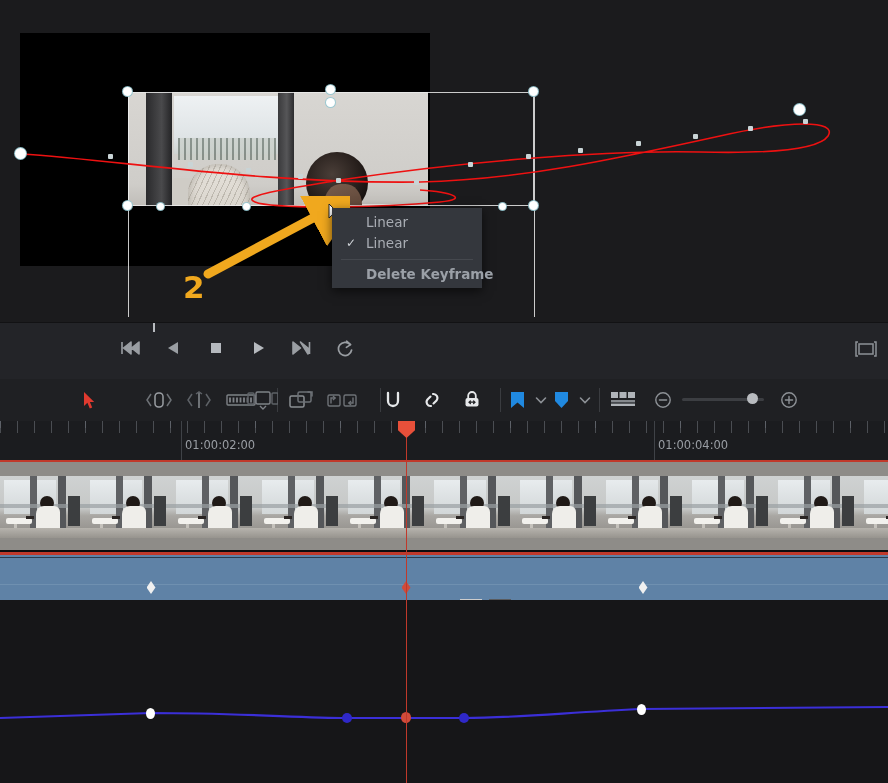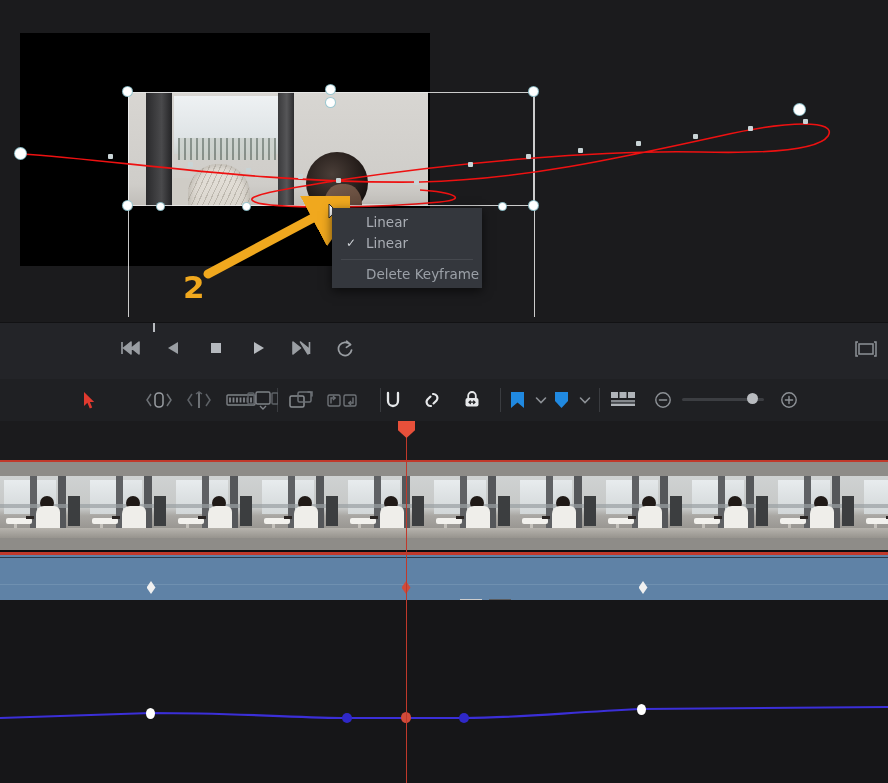--- a/index.html
+++ b/index.html
@@ -64,21 +64,21 @@
 
   
   #cursor{position:absolute;left:328px;top:203px;width:13px;height:19px;}
 
   
   #ctx-menu{position:absolute;left:332px;top:208px;width:150px;
       background:#34373d;box-shadow:0 3px 10px rgba(0,0,0,.6);
       padding:4px 0 3px 0;}
   .ctx-item{position:relative;height:21px;line-height:21px;color:#a9adb4;
       font-size:13.5px;padding-left:34px;white-space:nowrap;}
-  .ctx-item.dim{color:#9ba0a7;}
+  .ctx-item.dim{color:#9ba0a7;font-weight:bold;}
   .ctx-check{position:absolute;left:14px;top:0;color:#cfd3d8;font-size:12px;}
   .ctx-sep{height:1px;margin:5px 9px 4px 9px;background:#45484e;}
 
   
   #transport{position:absolute;left:0;top:322px;width:888px;height:56px;
       background:#232428;border-top:1px solid #121214;border-bottom:1px solid #121214;}
   #xp-mark{position:absolute;left:153px;top:0px;width:2px;height:9px;background:#b9bcc0;}
   #xp-btns{position:absolute;left:119px;top:14px;display:flex;gap:21px;align-items:center;}
   .xp{width:22px;height:22px;display:flex;align-items:center;justify-content:center;fill:#9a9ea3;}
   #fit-btn{position:absolute;right:10px;top:16px;width:24px;height:20px;fill:none;stroke:#8d9196;}
@@ -396,20 +396,28 @@
           <path d="M5.4,9 L12.6,9 M9,5.4 L9,12.6" stroke-linecap="round"></path>
         </svg>
     </div>
   </div>
 
   <div id="zoom-slider">
     <div id="zs-track"></div>
     <div id="zs-knob"></div>
   </div>
 
+  <div id="ruler">
+    <div id="ticks"></div>
+    <div id="ticks-b"></div>
+    <div class="tc-tall" style="left:181px"></div>
+    <div class="tc-tall" style="left:654px"></div>
+    <div class="tc-label" style="left:185px">01:00:02:00</div>
+    <div class="tc-label" style="left:658px">01:00:04:00</div>
+  </div>
 
   <div id="track-video">
     <div id="tv-topline"></div>
     <div id="filmstrip">
         <div class="fs-cell">
           <div style="position: absolute; left: 0px; top: 14px; width: 86px; height: 62px; overflow: hidden;">
     <div style="position:absolute;inset:0;background:linear-gradient(180deg,#cfd2d2 0%,#c6c8c7 52%,#a9a7a3 64%,#8d8a85 100%)"></div>
     <div style="position:absolute;left:4px;top:4px;width:26px;height:34px;background:linear-gradient(180deg,#e8ecee,#d2d7d8)"></div>
     <div style="position:absolute;left:34px;top:4px;width:22px;height:34px;background:linear-gradient(180deg,#e4e8ea,#ccd1d2)"></div>
     <div style="position:absolute;left:30px;top:0;width:7px;height:56px;background:#5f6164"></div>

